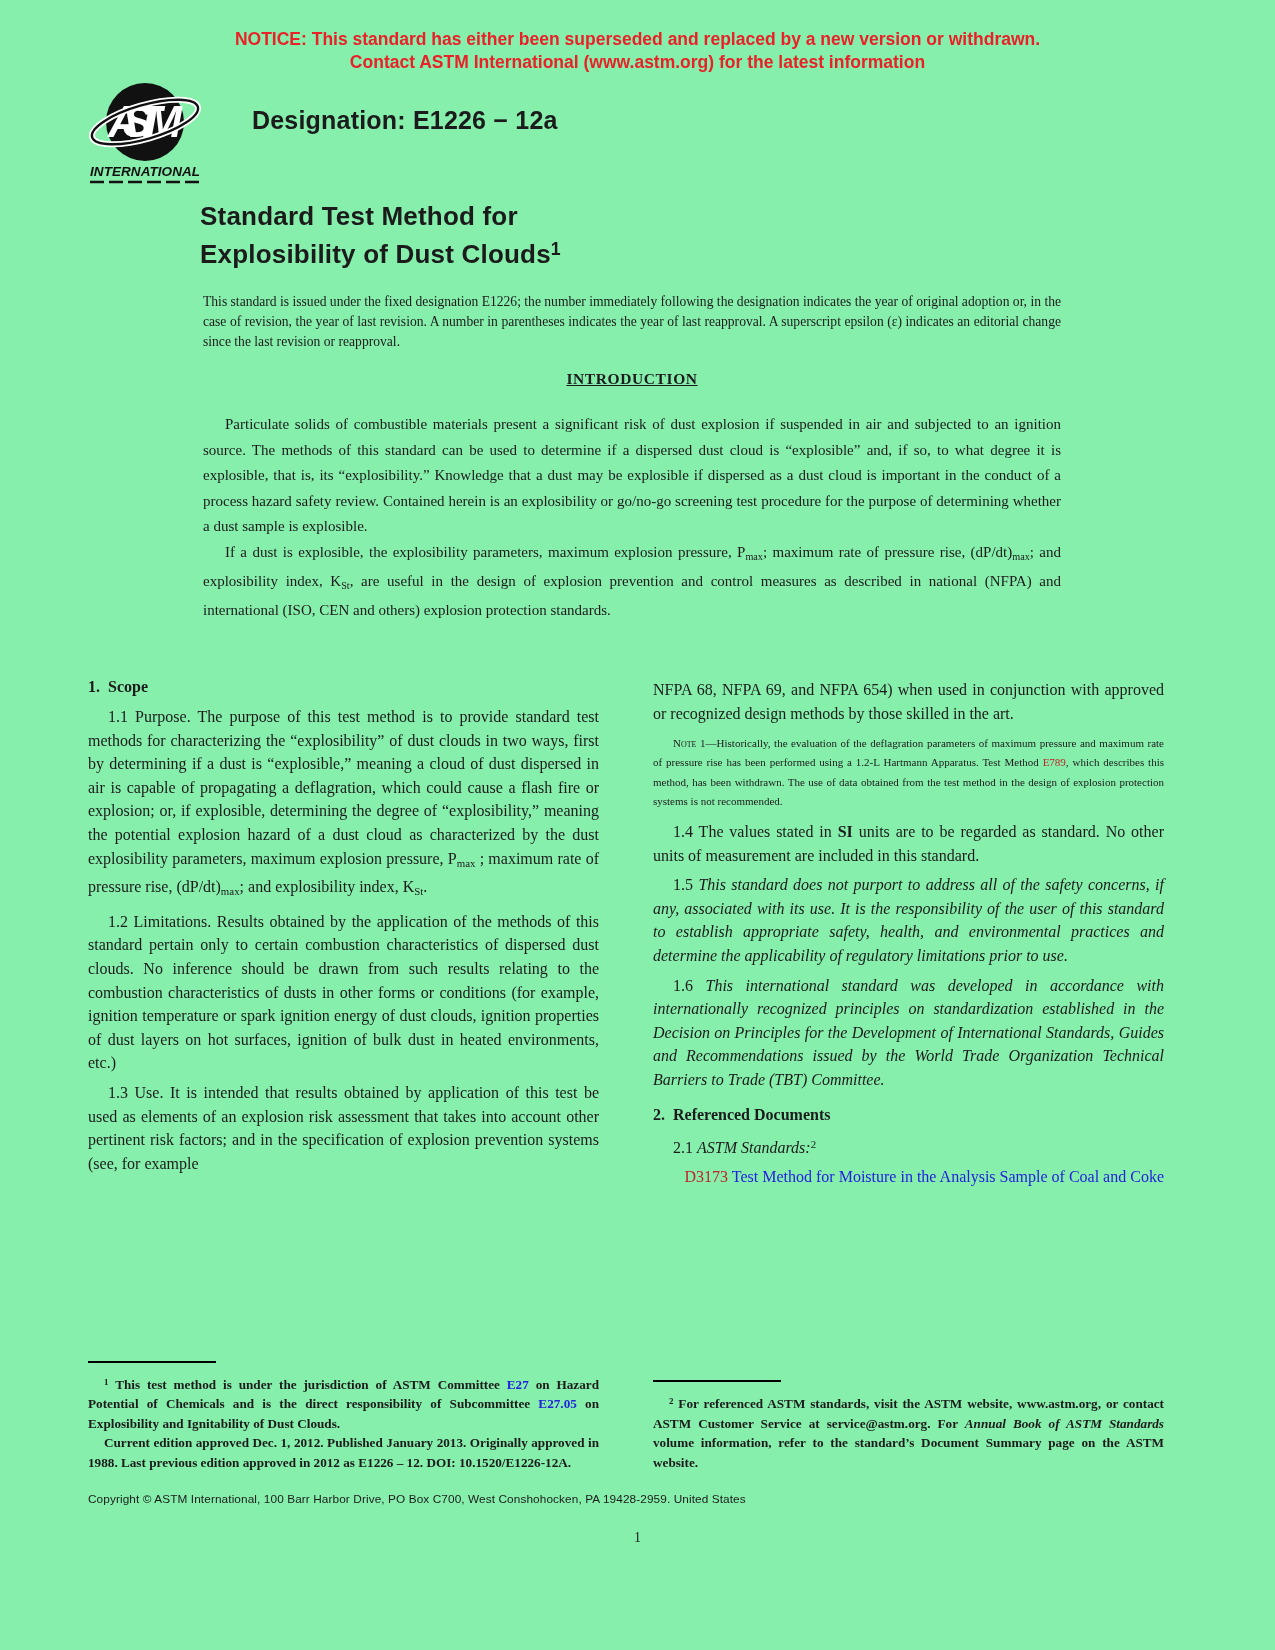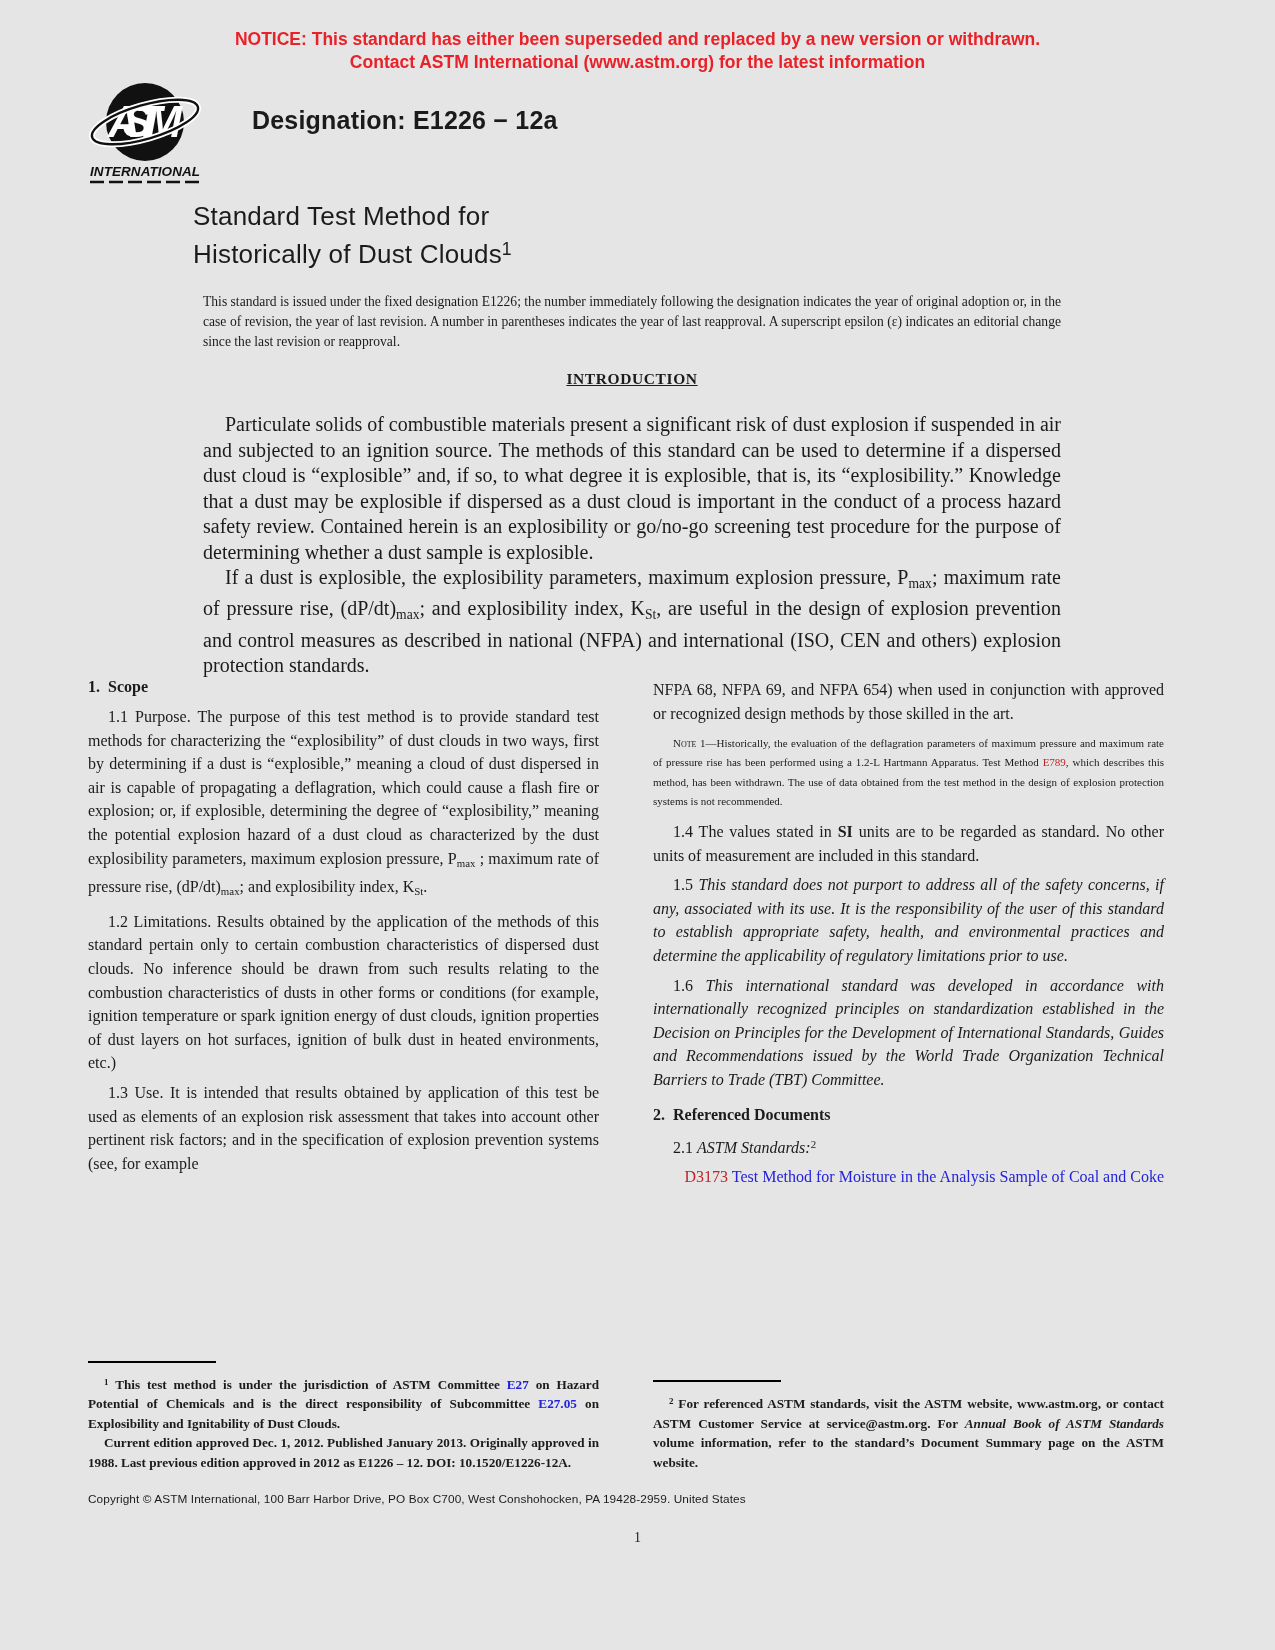--- a/index.html
+++ b/index.html
@@ -1,18 +1,18 @@
 <!DOCTYPE html>
 <html><head>
 <meta charset="utf-8">
 <style>
   html,body { margin:0; padding:0; background:#ffffff; }
   .page {
     position:relative; width:1275px; height:1650px; margin:0 auto;
-    background:#e5e5e5; color:#1b1b1b;
+    background:#86efac; color:#1b1b1b;
     font-family:"Liberation Serif", serif;
   }
 
   
   .notice {
     position:absolute; top:28px; left:0; width:100%;
     text-align:center; color:#e92128;
     font-family:"Liberation Sans", sans-serif;
     font-weight:bold; font-size:17.5px; line-height:23px;
   }
@@ -20,39 +20,39 @@
   
   .logo { position:absolute; top:78px; left:88px; width:118px; height:112px; }
   .designation {
     position:absolute; top:106px; left:252px;
     font-family:"Liberation Sans", sans-serif;
     font-weight:bold; font-size:25px; letter-spacing:0.2px;
   }
 
   
   .doc-title {
-    position:absolute; top:200px; left:193px;
+    position:absolute; top:200px; left:200px;
     font-family:"Liberation Sans", sans-serif;
-    font-weight:normal; font-size:26px; line-height:33px; letter-spacing:0.2px;
+    font-weight:bold; font-size:26px; line-height:33px; letter-spacing:0.2px;
   }
 
   
   .issuing {
     position:absolute; top:292px; left:203px; width:858px;
     font-size:13.6px; line-height:20px; text-align:justify;
   }
 
   
   .intro { position:absolute; top:370px; left:203px; width:858px; }
   .intro-heading {
     text-align:center; font-weight:bold; font-size:15.5px;
     letter-spacing:0.6px; margin:0 0 24px 0;text-decoration:underline;
   }
   .intro p {
-    margin:0; font-size:20px; line-height:25.5px;
+    margin:0; font-size:15px; line-height:25.5px;
     text-align:justify; text-indent:22px;
   }
 
   
   .columns {
     position:absolute; top:678px; left:88px; width:1076px; height:794px;
     display:flex; gap:54px;
   }
   .col { width:511px; display:flex; flex-direction:column; }
   .sec-heading {
@@ -120,21 +120,21 @@
       <ellipse cx="57" cy="44" rx="55" ry="17" fill="none" stroke="#111" stroke-width="2.4"></ellipse>
     </g>
     <text x="2" y="98" font-family="Liberation Sans, sans-serif" font-size="13.5" font-weight="bold" font-style="italic" fill="#111" textLength="110">INTERNATIONAL</text>
     <line x1="2" y1="104" x2="112" y2="104" stroke="#111" stroke-width="2.6" stroke-dasharray="14 5"></line>
   </svg>
 
   <div class="designation">Designation: E1226 − 12a</div>
 
   <div class="doc-title">
     <div>Standard Test Method for</div>
-    <div><span>Historically of Dust Clouds</span><span class="sup">1</span></div>
+    <div><span>Explosibility of Dust Clouds</span><span class="sup">1</span></div>
   </div>
 
   <div class="issuing">This standard is issued under the fixed designation E1226; the number immediately following the designation indicates the year of original adoption or, in the case of revision, the year of last revision. A number in parentheses indicates the year of last reapproval. A superscript epsilon (ε) indicates an editorial change since the last revision or reapproval.</div>
 
   <div class="intro">
     <div class="intro-heading">INTRODUCTION</div>
     <p>Particulate solids of combustible materials present a significant risk of dust explosion if suspended in air and subjected to an ignition source. The methods of this standard can be used to determine if a dispersed dust cloud is “explosible” and, if so, to what degree it is explosible, that is, its “explosibility.” Knowledge that a dust may be explosible if dispersed as a dust cloud is important in the conduct of a process hazard safety review. Contained herein is an explosibility or go/no-go screening test procedure for the purpose of determining whether a dust sample is explosible.</p>
     <p><span>If a dust is explosible, the explosibility parameters, maximum explosion pressure, P</span><span class="sub">max</span><span>; maximum rate of pressure rise, (dP/dt)</span><span class="sub">max</span><span>; and explosibility index, K</span><span class="sub">St</span><span>, are useful in the design of explosion prevention and control measures as described in national (NFPA) and international (ISO, CEN and others) explosion protection standards.</span></p>
   </div>
 

